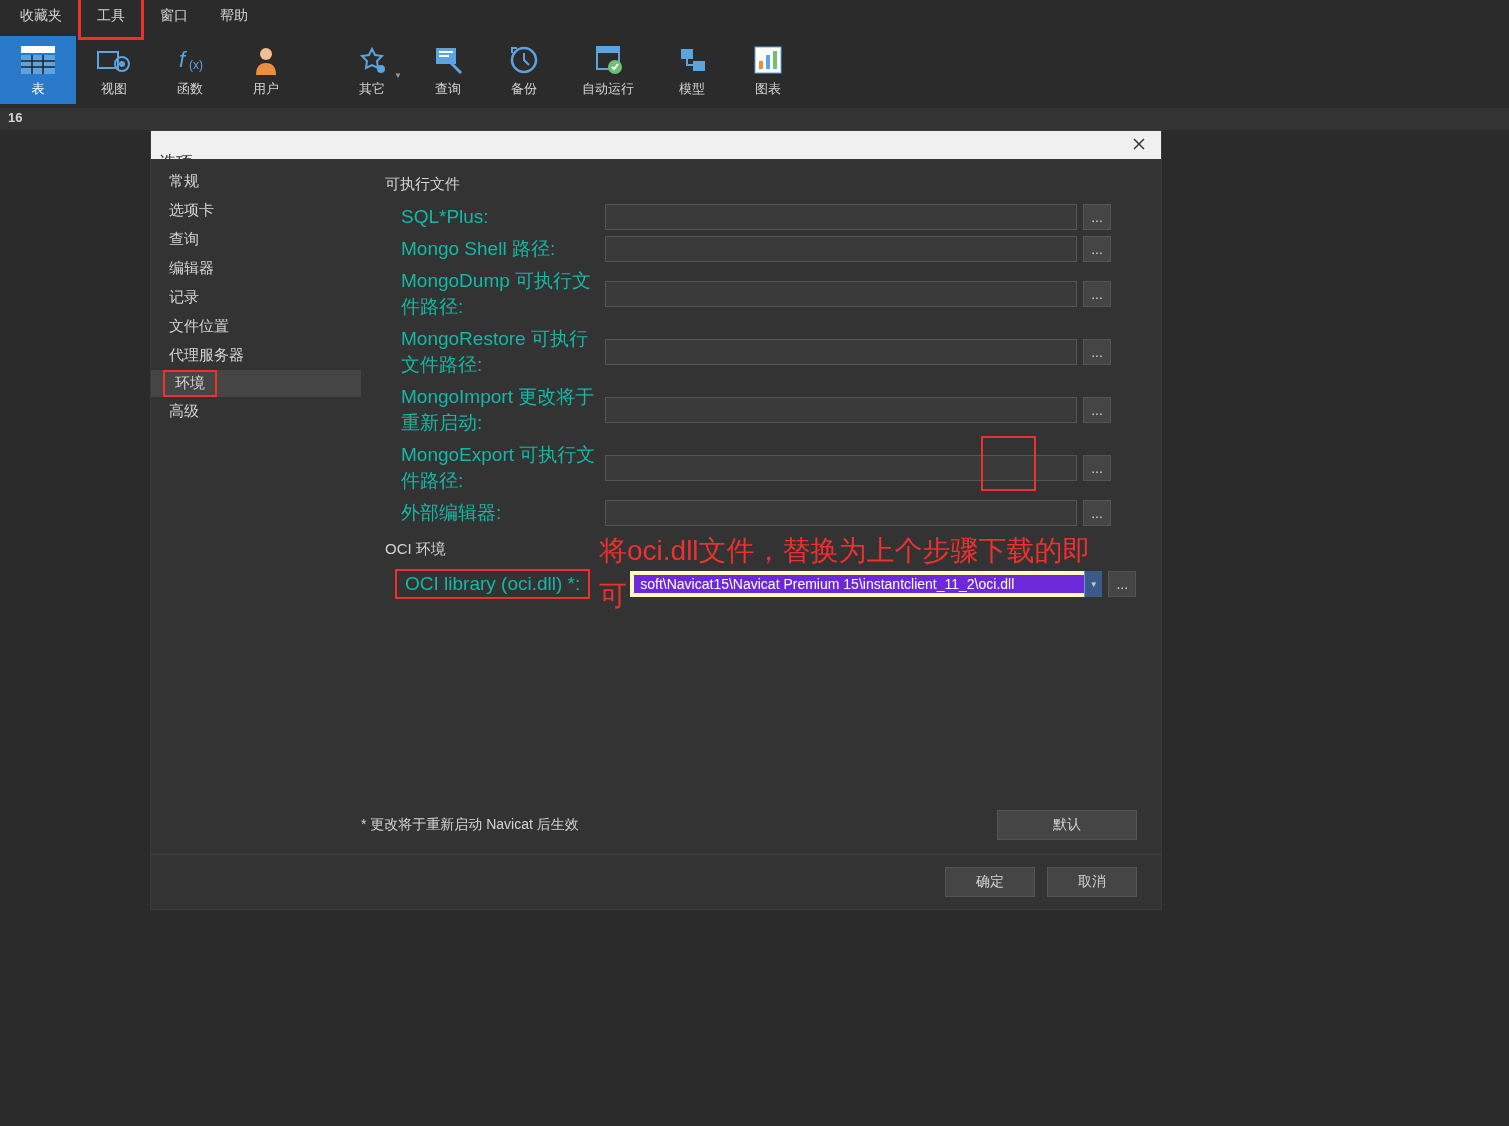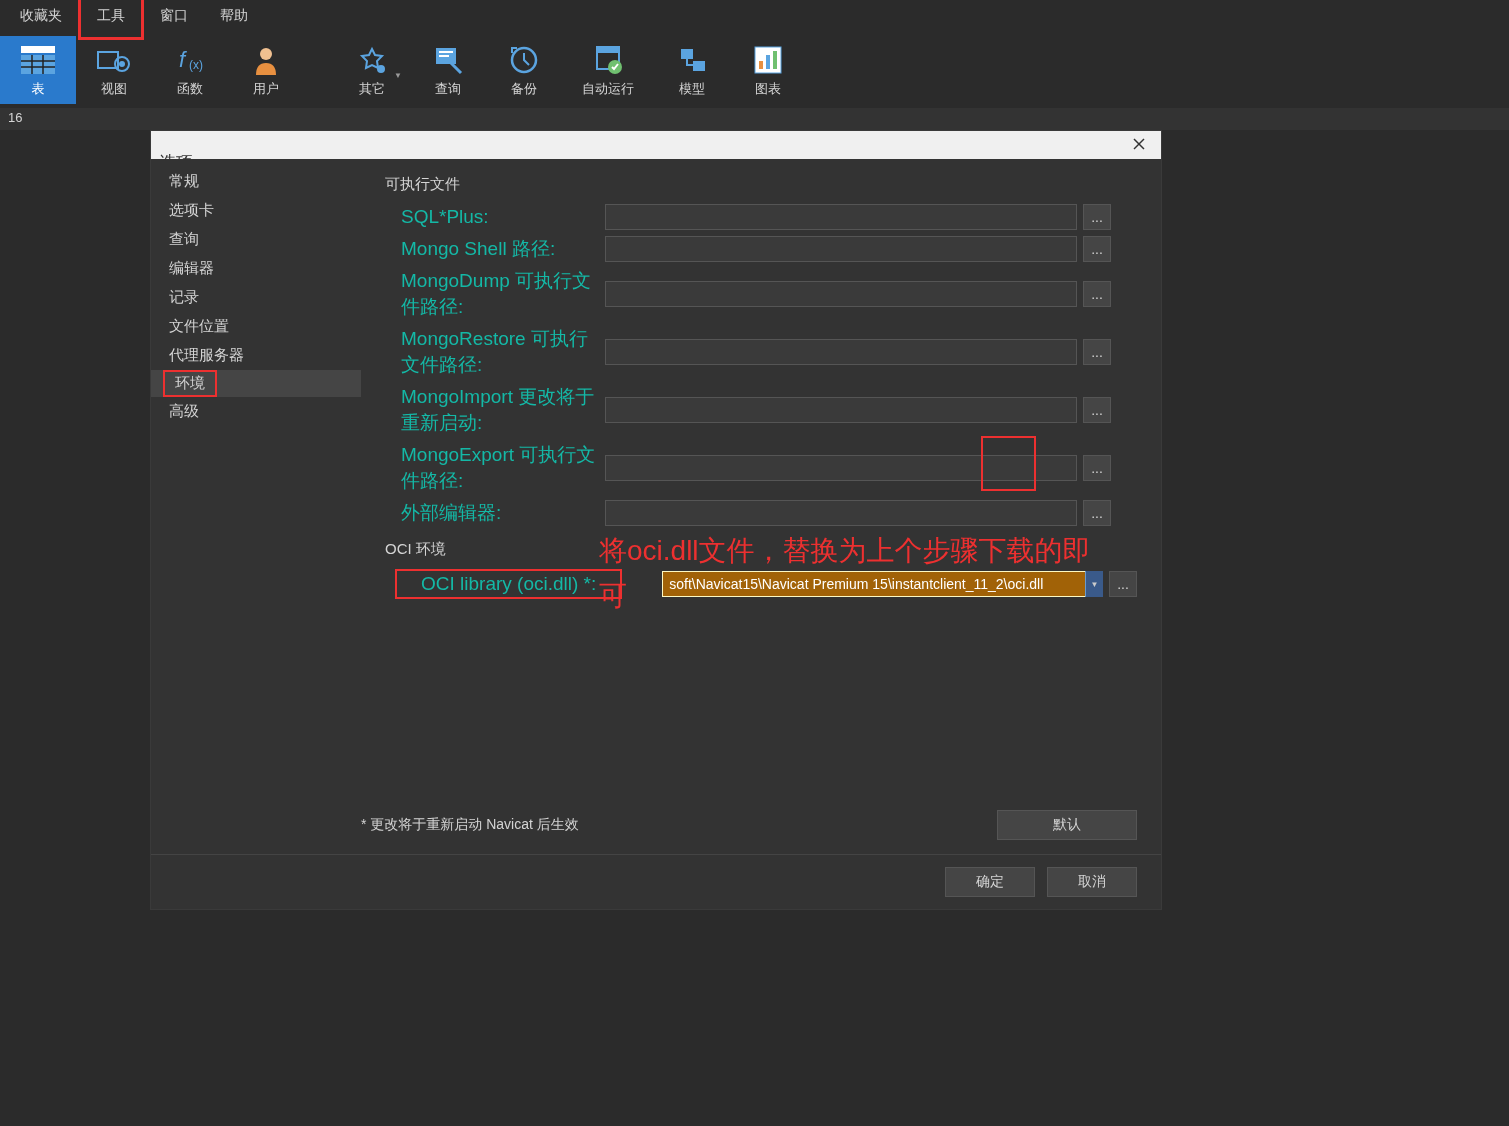--- a/index.html
+++ b/index.html
@@ -11,43 +11,43 @@
     
     .toolbar { display: flex; background: #2b2b2b; padding: 4px 0; }
     .toolbar-item { display: flex; flex-direction: column; align-items: center; padding: 6px 20px; cursor: pointer; min-width: 72px; }
     .toolbar-item.active { background: #2a7acc; }
     .toolbar-icon { width: 36px; height: 36px; display: flex; align-items: center; justify-content: center; margin-bottom: 2px; }
     .toolbar-label { font-size: 13px; color: #d4d4d4; }
     .toolbar-item.active .toolbar-label { color: #fff; }
     .toolbar-item.hasdropdown { position: relative; }
     .dropdown-arrow { position: absolute; bottom: 24px; right: 8px; color: #999; font-size: 8px; }
     
-    .status-row { background: #333333; color: #d4d4d4; padding: 2px 8px; font-size: 13px; height: 22px; }
+    .status-row { background: #333333; color: #d4d4d4; padding: 2px 8px; font-size: 13px; height: 22px; font-weight: bold; }
     
     .main-area { position: relative; height: calc(100% - 160px); background: #2b2b2b; }
     
     .dialog { position: absolute; left: 150px; top: 0px; width: 1012px; height: 780px; background: #333333; border: 1px solid #3a3a3a; display: flex; flex-direction: column; }
     .dialog-titlebar { display: flex; justify-content: space-between; align-items: center; background: #f0f0f0; color: #333; padding: 4px 8px; height: 28px; }
     .dialog-title { font-size: 17px; margin-top: 34px; }
     .dialog-close { cursor: pointer; padding: 2px 8px; }
     
     .dialog-body { display: flex; flex: 1; overflow: hidden; }
     .dialog-sidebar { width: 210px; background: #333333; padding-top: 8px; }
     .sidebar-item { padding: 5px 18px; cursor: pointer; font-size: 15px; }
     .sidebar-item.selected { background: #454545; }
     .sidebar-item.highlighted-red { border: 2px solid #ed3030; display: inline-block; margin-left: 12px; padding: 2px 10px; }
     .sidebar-item.selected.highlighted-red { background: #454545; }
     
     .dialog-content { flex: 1; padding: 16px 24px; position: relative; }
     .section-title { font-size: 15px; color: #d4d4d4; margin-bottom: 10px; }
     .form-row { display: flex; align-items: center; margin-bottom: 6px; }
     .form-label { width: 220px; font-size: 19px; color: #14b8a6; padding-left: 16px; }
-    .form-label.highlighted-red { border: 2px solid #ed3030; display: inline-block; width: auto; padding: 2px 24px; margin-left: 10px; margin-right: 40px; }
+    .form-label.highlighted-red { border: 2px solid #ed3030; display: inline-block; width: auto; padding: 2px 8px; margin-left: 10px; margin-right: 40px; }
     .form-input { flex: 1; height: 26px; background: #3a3a3a; border: 1px solid #555; color: #d4d4d4; padding: 2px 6px; font-size: 14px; max-width: 472px; }
-    .form-input.oci { background: #a16207; color: #fff; border: 1px solid #fef9c3; }
+    .form-input.oci { background: #6d28d9; color: #fff; border: 4px solid #fef9c3; }
     .browse-btn { width: 28px; height: 26px; background: #454545; border: 1px solid #555; color: #d4d4d4; margin-left: 6px; cursor: pointer; font-size: 14px; display: flex; align-items: center; justify-content: center; }
     .dropdown-btn { width: 18px; height: 26px; background: #3a5a8a; border-left: 1px solid #6a9acc; display: inline-flex; align-items: center; justify-content: center; color: #ccc; font-size: 8px; }
     .input-wrapper { display: flex; flex: 1; max-width: 472px; }
     .red-box-overlay { position: absolute; border: 2px solid #ed3030; pointer-events: none; }
     
     .annotation-text { position: absolute; color: #ed3030; font-size: 28px; line-height: 1.6; }
     
     .note-text { font-size: 14px; color: #d4d4d4; }
     
     .dialog-footer { display: flex; justify-content: flex-end; padding: 12px 24px; gap: 12px; border-top: 1px solid #444; }

